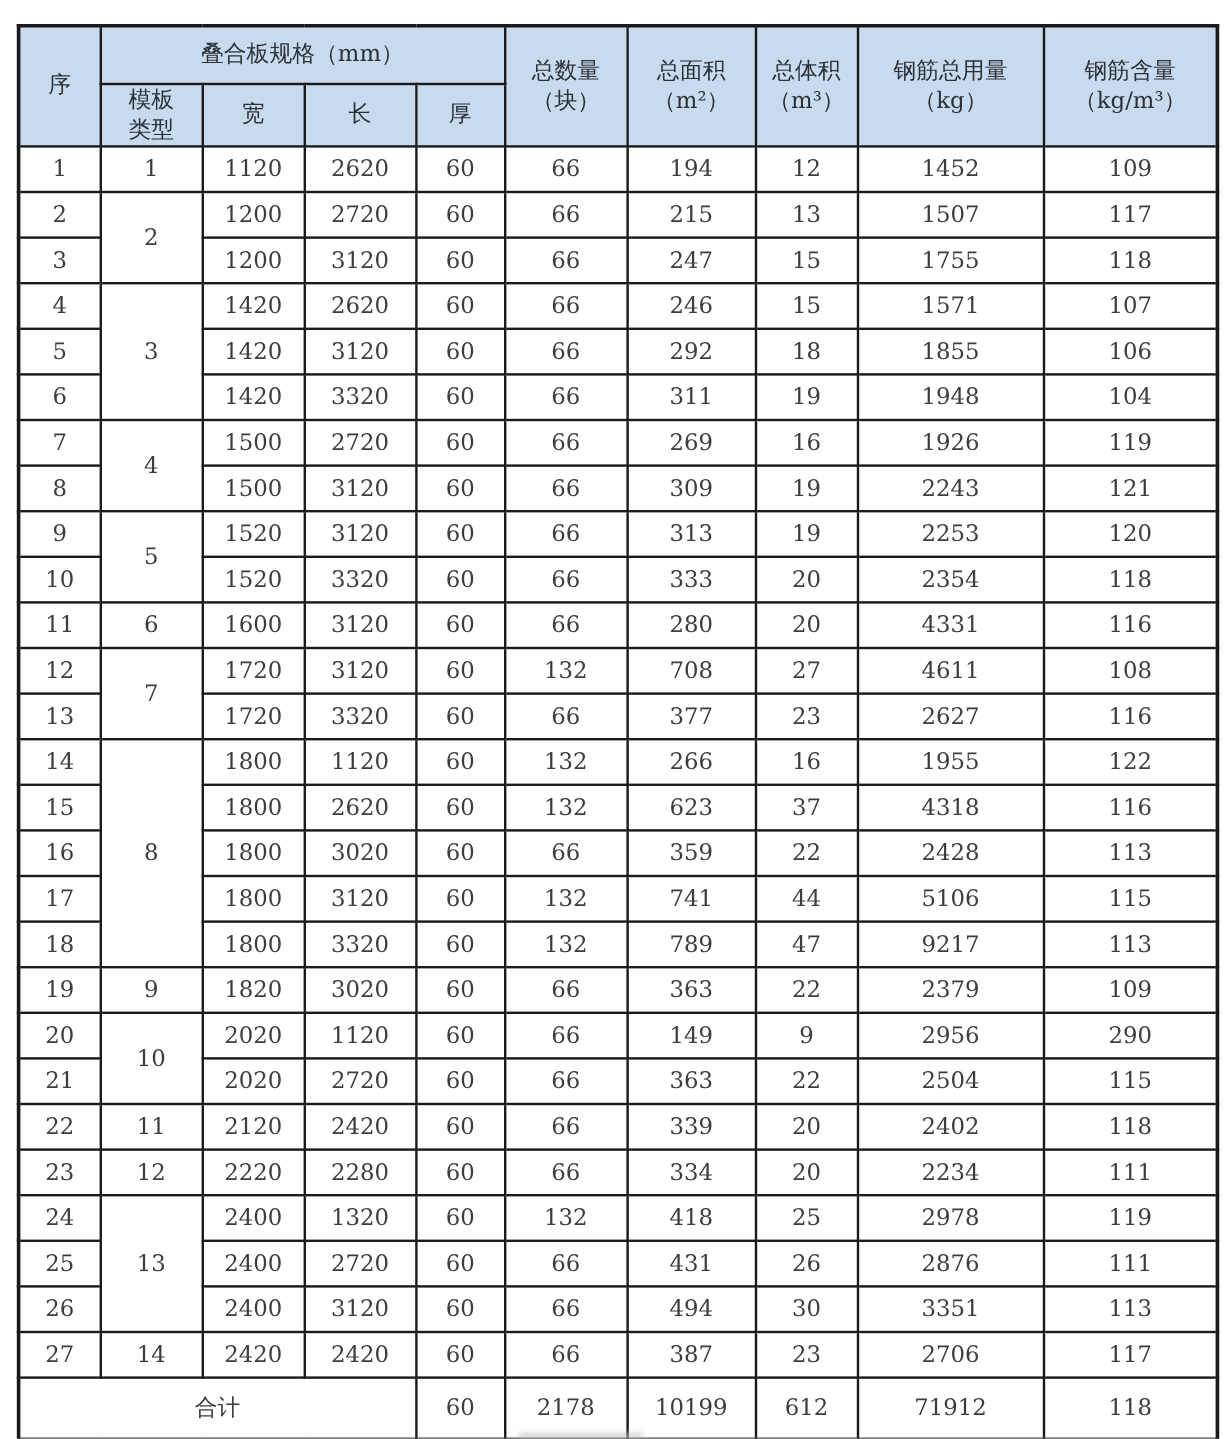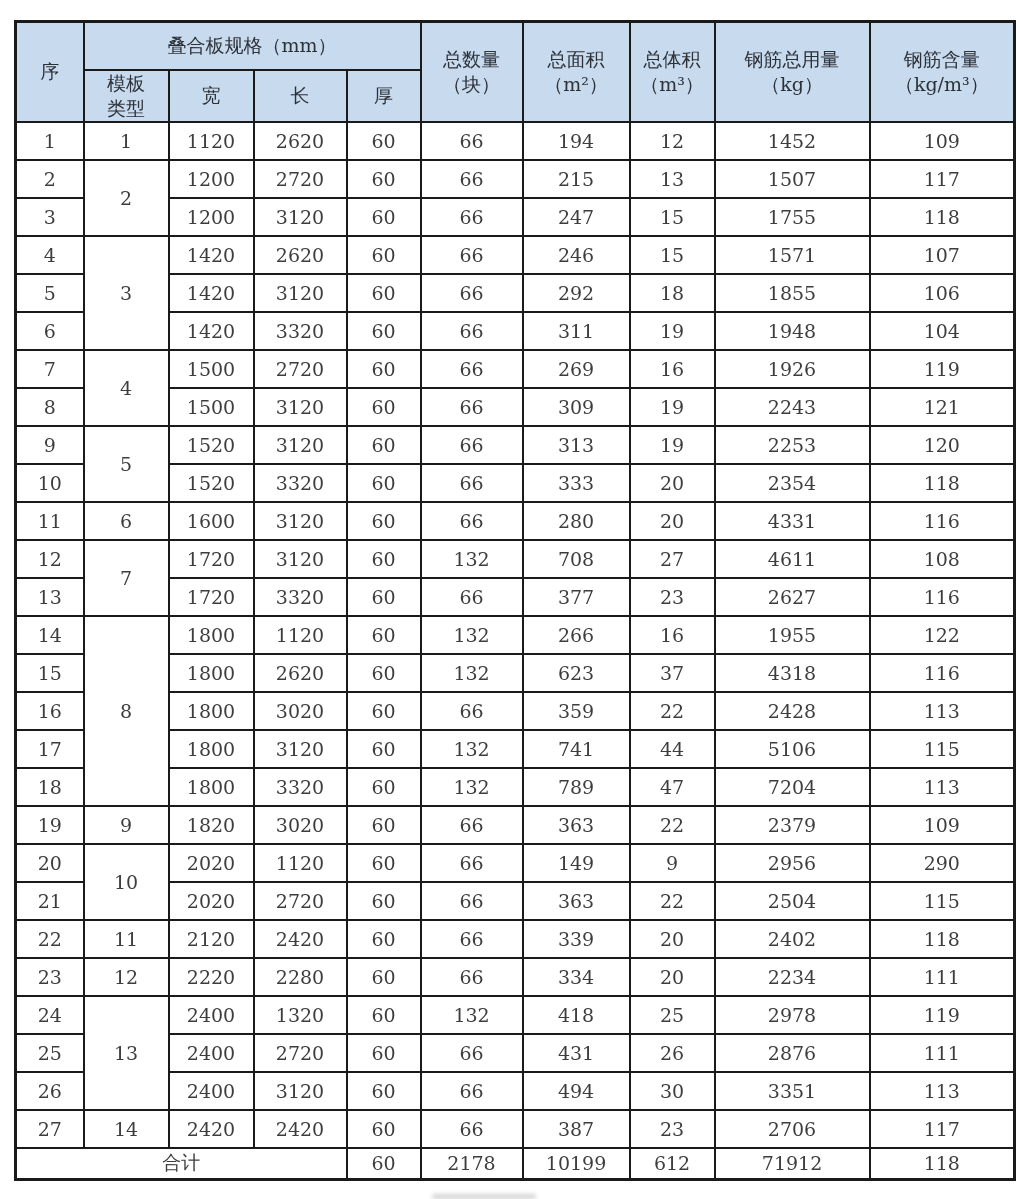--- a/index.html
+++ b/index.html
@@ -38,21 +38,21 @@
     line-height:1.3;
   }
   thead tr.hdr-top{height:48px;}
   thead tr.hdr-sub{height:52px;}
   tbody tr{height:38px;}
   tbody td{
     font-size:19px;
     color:var(--cell-text);
     background:#ffffff;
   }
-  tfoot tr{height:32px;}
+  tfoot tr{height:52px;}
   tfoot th,tfoot td{
     font-size:19px;
     font-weight:normal;
     color:var(--cell-text);
     background:#ffffff;
   }
   .smudge{
     position:absolute;
     left:432px;top:1194px;
     width:104px;height:5px;
@@ -312,21 +312,21 @@
           <td>115</td>
         </tr>
         <tr>
           <td>18</td>
           <td>1800</td>
           <td>3320</td>
           <td>60</td>
           <td>132</td>
           <td>789</td>
           <td>47</td>
-          <td>7204</td>
+          <td>9217</td>
           <td>113</td>
         </tr>
         <tr>
           <td>19</td>
           <td>9</td>
           <td>1820</td>
           <td>3020</td>
           <td>60</td>
           <td>66</td>
           <td>363</td>

